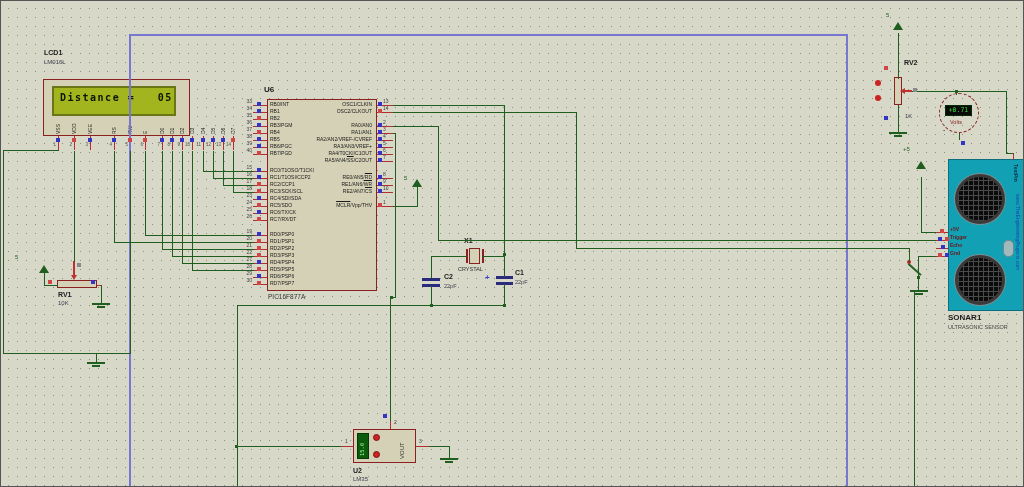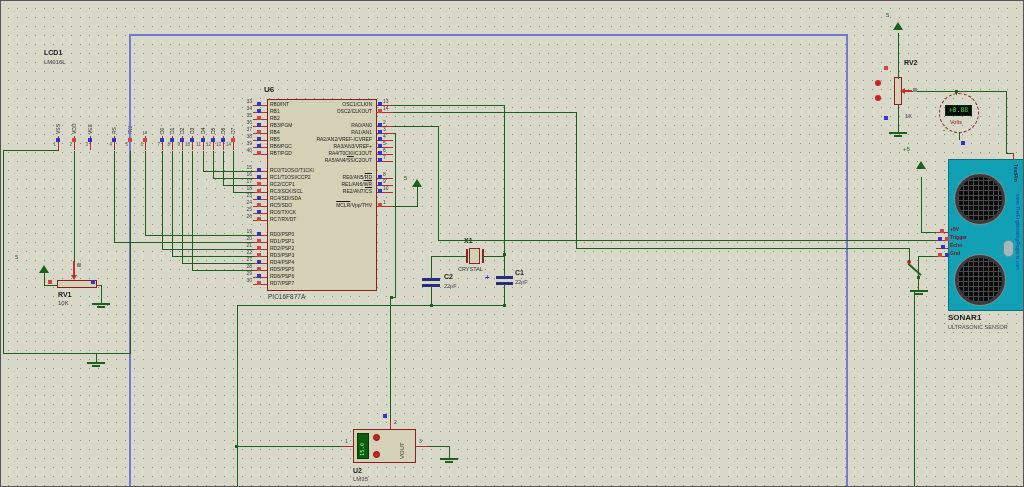--- a/index.html
+++ b/index.html
@@ -61,20 +61,25 @@
   .u2-display{position:absolute; left:356px; top:432px; width:12px; height:26px;
     background:#0d5c0d; border:1px solid #063906; box-sizing:border-box;}
 </style>
 </head>
 <body>
 
 <div id="canvas">
 
   <div class="t ref" style="left:43px; top:48px;">LCD1</div>
   <div class="t val" style="left:43px; top:58px;">LM016L</div>
+  <div class="body-box" style="left:42px; top:78px; width:147px; height:57px; border-width:1.5px;">
+    <div class="lcd-screen" style="left:8px; top:6px;">
+      <div class="lcd-text">Distance =   05</div>
+    </div>
+  </div>
   <div id="lcd-pins">
       <div style="position: absolute; left: 57px; top: 135px; width: 1px; height: 14px; background: rgb(176, 48, 48);"></div>
       <div style="position: absolute; left: 55px; top: 133px; width: 22px; font-size: 5px; color: rgb(27, 27, 27); transform: rotate(-90deg); transform-origin: 0px 0px; line-height: 1;">VSS</div>
       <div style="position: absolute; left: 49px; top: 142px; width: 6px; font-size: 4.5px; color: rgb(85, 85, 85); text-align: right; line-height: 1;">1</div>
       <div style="position: absolute; left: 73px; top: 135px; width: 1px; height: 14px; background: rgb(176, 48, 48);"></div>
       <div style="position: absolute; left: 71px; top: 133px; width: 22px; font-size: 5px; color: rgb(27, 27, 27); transform: rotate(-90deg); transform-origin: 0px 0px; line-height: 1;">VDD</div>
       <div style="position: absolute; left: 65px; top: 142px; width: 6px; font-size: 4.5px; color: rgb(85, 85, 85); text-align: right; line-height: 1;">2</div>
       <div style="position: absolute; left: 89px; top: 135px; width: 1px; height: 14px; background: rgb(176, 48, 48);"></div>
       <div style="position: absolute; left: 87px; top: 133px; width: 22px; font-size: 5px; color: rgb(27, 27, 27); transform: rotate(-90deg); transform-origin: 0px 0px; line-height: 1;">VEE</div>
       <div style="position: absolute; left: 81px; top: 142px; width: 6px; font-size: 4.5px; color: rgb(85, 85, 85); text-align: right; line-height: 1;">3</div>
@@ -307,21 +312,21 @@
   <div class="tri-up" style="left:892px; top:21px;"></div>
   <div class="body-box" style="left:893px; top:76px; width:8px; height:28px;"></div>
   <div class="t ref" style="left:903px; top:58px;">RV2</div>
   <div class="t val" style="left:904px; top:112px;">1K</div>
   <div class="w" style="left:901px; top:89px; width:10px; height:1.5px; background:#c03030;"></div>
   <div class="tri-left-red" style="left:899px; top:86.5px;"></div>
   <div class="circ-red" style="left:874px; top:79px;"></div>
   <div class="circ-red" style="left:874px; top:94px;"></div>
 
   <div class="meter-circle">
-    <div class="meter-display">+0.88</div>
+    <div class="meter-display">+0.71</div>
     <div class="t" style="left:10px; top:26px; font-size:5.5px; color:#8b2020;">Volts</div>
   </div>
   <div class="t" style="left:942px; top:125px; font-size:7px; color:#222;">-</div>
 
   <div class="sonar-body">
     <div class="transducer" style="left:6px; top:14px;"></div>
     <div class="transducer" style="left:6px; top:95px;"></div>
     <div style="position:absolute; left:54px; top:80px; width:11px; height:17px; background:#9fb9bd; border-radius:5px; border:1px solid #6e8a8e; box-sizing:border-box;"></div>
     <div class="vtext" style="left:64px; top:4px; font-size:5px; color:#103048; font-weight:bold;">TestPin</div>
     <div class="vtext" style="left:66px; top:34px; font-size:5px; color:#1547a8;">www.TheEngineeringProjects.com</div>

